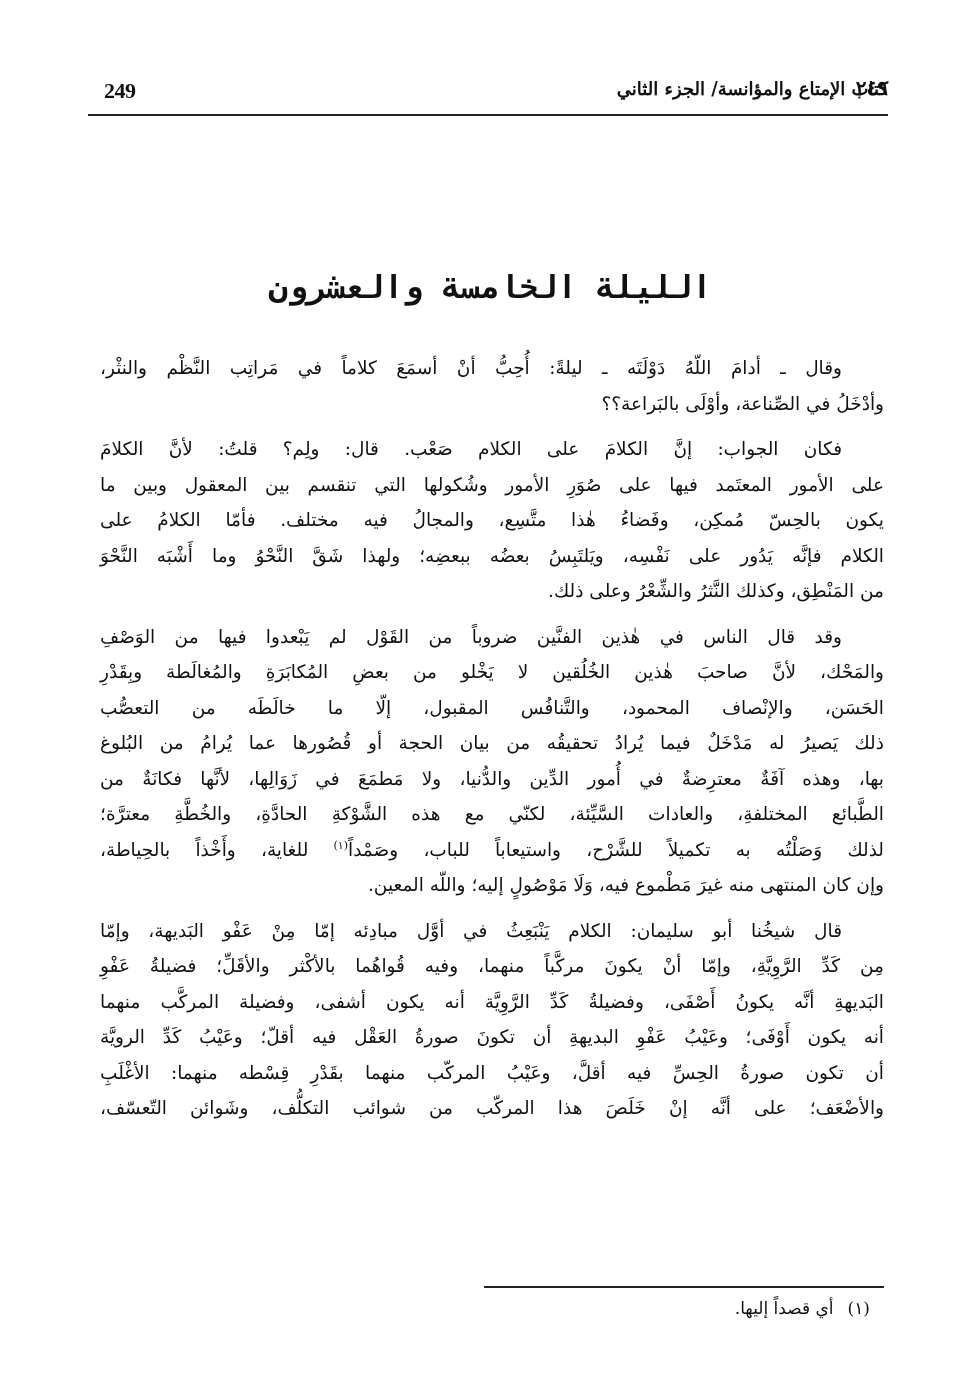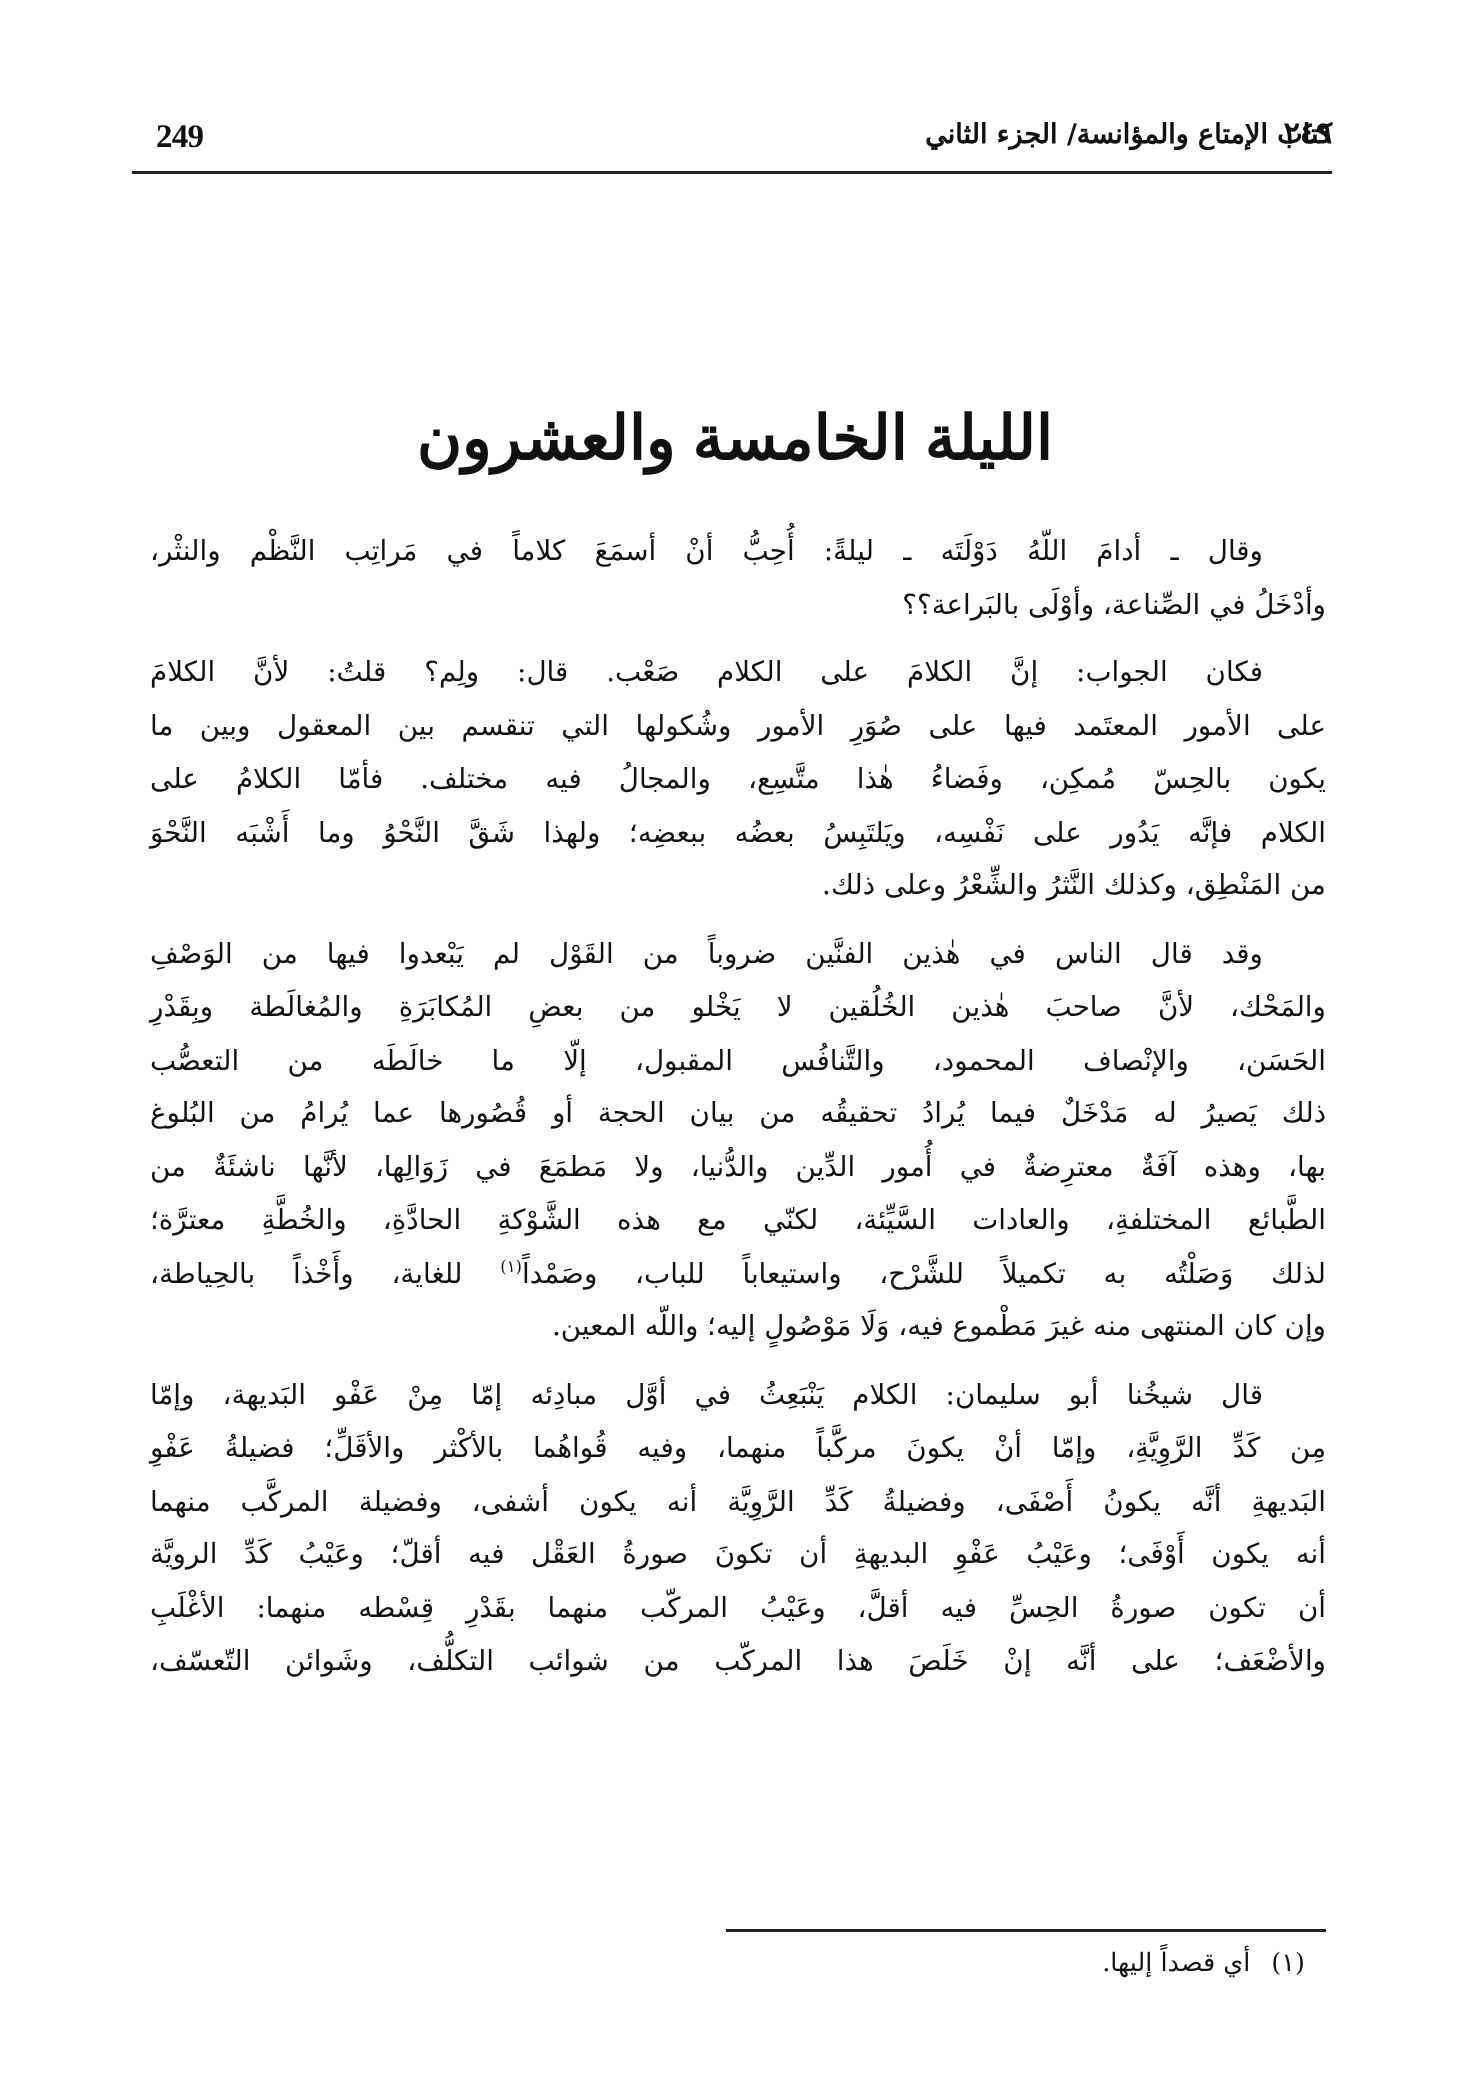--- a/index.html
+++ b/index.html
@@ -17,21 +17,21 @@
   }
   .rh-num-arabic {
     position: absolute; right: 0; top: 2px; font-weight: bold; font-size: 20px; direction: rtl;
   }
   .rh-title {
     position: absolute; left: 0; right: 0; top: 4px; 
     font-weight: bold; font-size: 18px; direction: rtl;
   }
   .chapter-title {
     position: absolute; left: 0; right: 0; top: 268px; text-align: center;
-    font-family: Liberation Sans, sans-serif; font-weight: bold; font-size: 41px; direction: rtl;
+    font-family: Liberation Mono, monospace; font-weight: bold; font-size: 32px; direction: rtl;
   }
   .body-text {
     position: absolute; left: 100px; right: 96px; top: 350px; direction: rtl;
     font-size: 18.5px;
   }
   .para { margin: 0 0 10px 0; }
   .line {
     height: 35.5px; line-height: 35.5px; white-space: nowrap;
     text-align: justify; text-align-last: justify;
   }
@@ -72,21 +72,21 @@
     <div class="line">يكون بالحِسّ مُمكِن، وفَضاءُ هٰذا متَّسِع، والمجالُ فيه مختلف. فأمّا الكلامُ على</div>
     <div class="line">الكلام فإنَّه يَدُور على نَفْسِه، ويَلتَبِسُ بعضُه ببعضِه؛ ولهذا شَقَّ النَّحْوُ وما أَشْبَه النَّحْوَ</div>
     <div class="line last">من المَنْطِق، وكذلك النَّثرُ والشِّعْرُ وعلى ذلك.</div>
   </div>
 
   <div class="para">
     <div class="line first">وقد قال الناس في هٰذين الفنَّين ضروباً من القَوْل لم يَبْعدوا فيها من الوَصْفِ</div>
     <div class="line">والمَحْك، لأنَّ صاحبَ هٰذين الخُلُقين لا يَخْلو من بعضِ المُكابَرَةِ والمُغالَطة وبِقَدْرِ</div>
     <div class="line">الحَسَن، والإنْصاف المحمود، والتَّنافُس المقبول، إلّا ما خالَطَه من التعصُّب</div>
     <div class="line">ذلك يَصيرُ له مَدْخَلٌ فيما يُرادُ تحقيقُه من بيان الحجة أو قُصُورها عما يُرامُ من البُلوغ</div>
-    <div class="line">بها، وهذه آفَةٌ معترِضةٌ في أُمور الدِّين والدُّنيا، ولا مَطمَعَ في زَوَالِها، لأنَّها ناشئَةٌ من</div>
+    <div class="line">بها، وهذه آفَةٌ معترِضةٌ في أُمور الدِّين والدُّنيا، ولا مَطمَعَ في زَوَالِها، لأنَّها فكانَةٌ من</div>
     <div class="line">الطَّبائع المختلفةِ، والعادات السَّيِّئة، لكنّي مع هذه الشَّوْكةِ الحادَّةِ، والخُطَّةِ معترَّة؛</div>
     <div class="line"><span>لذلك وَصَلْتُه به تكميلاً للشَّرْح، واستيعاباً للباب، وصَمْداً</span><span class="sup">(١)</span><span> للغاية، وأَخْذاً بالحِياطة،</span></div>
     <div class="line last">وإن كان المنتهى منه غيرَ مَطْموع فيه، وَلَا مَوْصُولٍ إليه؛ واللّه المعين.</div>
   </div>
 
   <div class="para">
     <div class="line first">قال شيخُنا أبو سليمان: الكلام يَنْبَعِثُ في أوَّل مبادِئه إمّا مِنْ عَفْو البَديهة، وإمّا</div>
     <div class="line">مِن كَدِّ الرَّوِيَّةِ، وإمّا أنْ يكونَ مركَّباً منهما، وفيه قُواهُما بالأكْثر والأقَلِّ؛ فضيلةُ عَفْوِ</div>
     <div class="line">البَديهةِ أنَّه يكونُ أَصْفَى، وفضيلةُ كَدِّ الرَّوِيَّة أنه يكون أشفى، وفضيلة المركَّب منهما</div>
     <div class="line">أنه يكون أَوْفَى؛ وعَيْبُ عَفْوِ البديهةِ أن تكونَ صورةُ العَقْل فيه أقلّ؛ وعَيْبُ كَدِّ الرويَّة</div>

